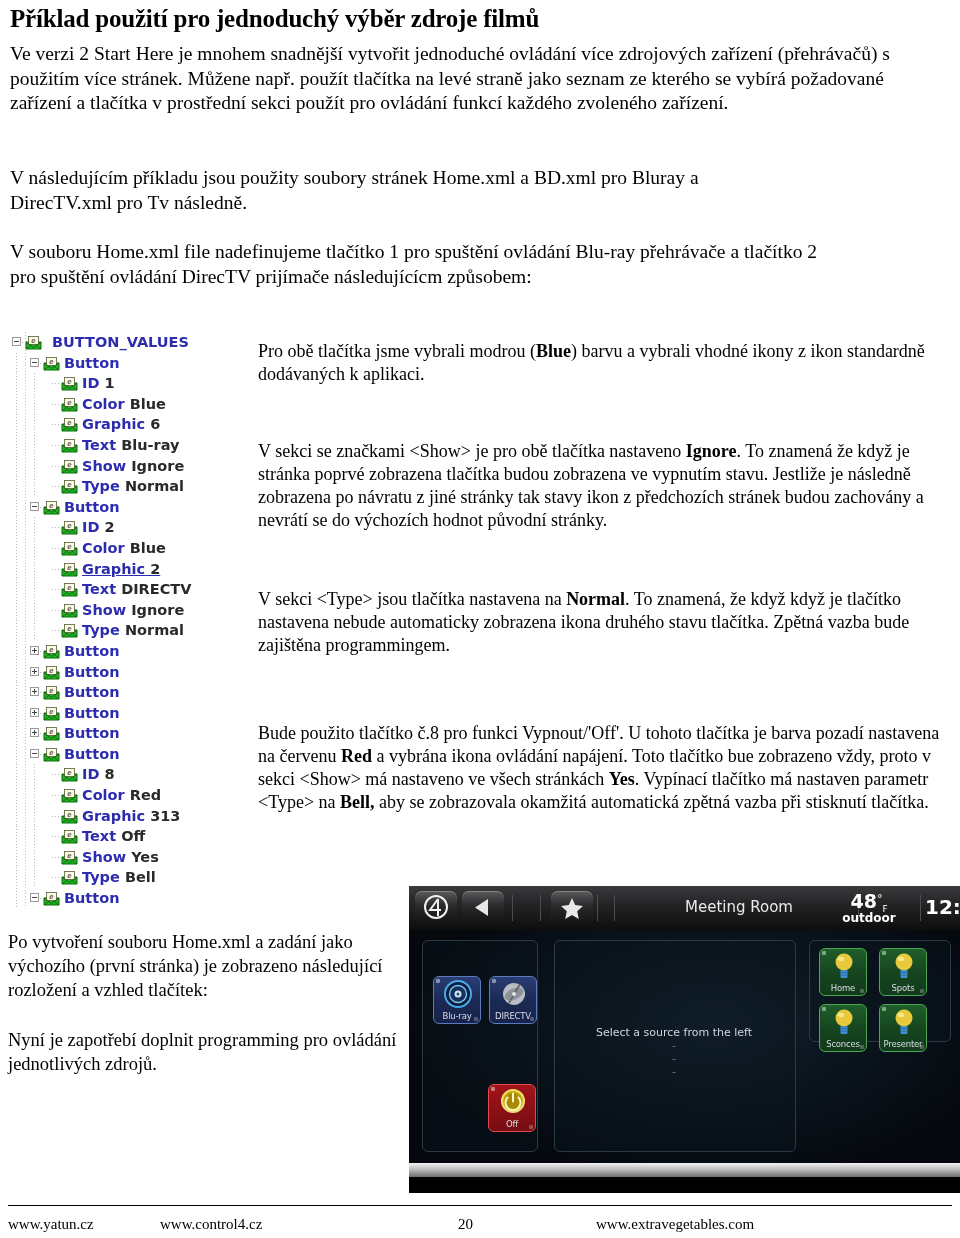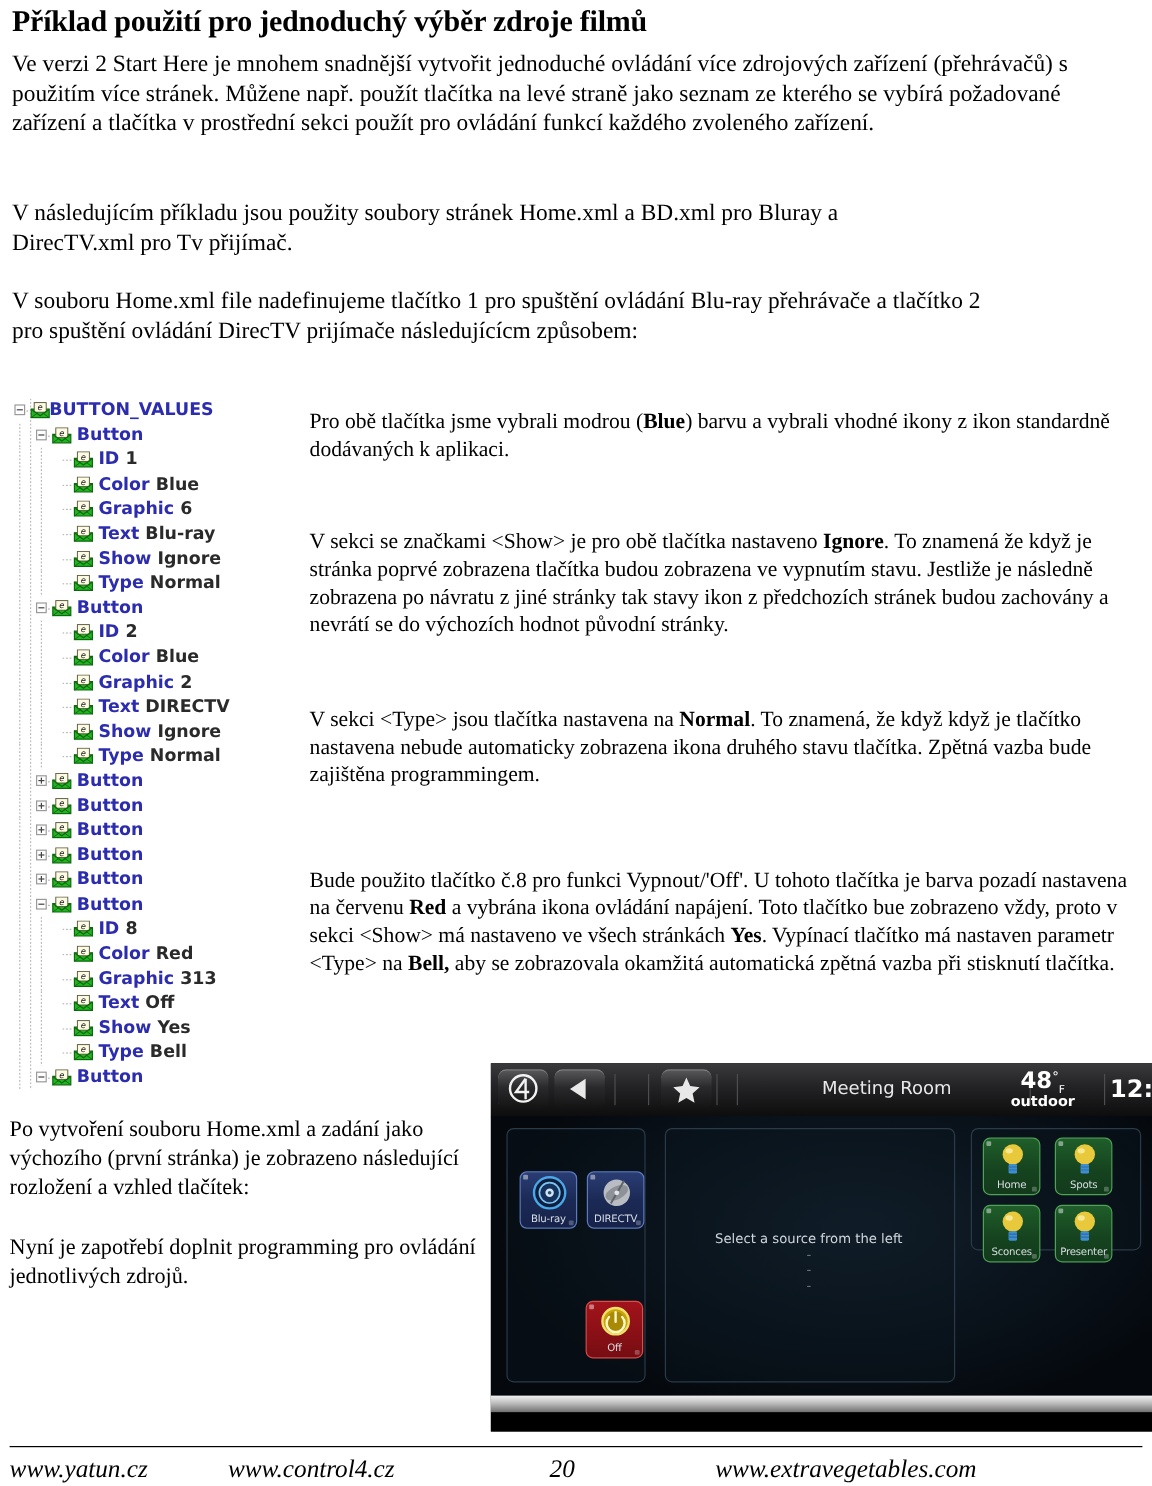--- a/index.html
+++ b/index.html
@@ -332,55 +332,54 @@
     top: 1205px;
     width: 944px;
     height: 1px;
     background: #000;
   }
   #footer {
     left: 8px;
     top: 1212px;
     width: 944px;
     height: 24px;
-    font-size: 21px;
+    font-size: 15px;
     line-height: 24px;
-    font-style: italic;
   }
   #footer span { position: absolute; top: 0; }
   #f-yatun   { left: 0px; }
-  #f-control4{ left: 152px; margin-left: 30px; }
+  #f-control4{ left: 152px; }
   #f-page    { left: 450px; }
   #f-extra   { left: 588px; }
 </style>
 </head>
 <body>
 
 <div class="abs" id="page-title">Příklad použití pro jednoduchý výběr zdroje filmů</div>
 
 <div class="abs body-text" id="intro-para">Ve verzi 2 Start Here je mnohem snadnější vytvořit jednoduché ovládání více zdrojových zařízení (přehrávačů) s použitím více stránek.  Můžene např. použít tlačítka na levé straně jako seznam ze kterého se vybírá požadované zařízení a tlačítka v prostřední sekci použít pro ovládání funkcí každého zvoleného zařízení.</div>
 
-<div class="abs body-text" id="files-para">V následujícím příkladu jsou použity soubory stránek Home.xml  a BD.xml  pro Bluray a DirecTV.xml  pro Tv přijímač.</div>
+<div class="abs body-text" id="files-para">V následujícím příkladu jsou použity soubory stránek Home.xml  a BD.xml  pro Bluray a DirecTV.xml  pro Tv následně.</div>
 
 <div class="abs body-text" id="define-para">V souboru Home.xml file nadefinujeme tlačítko 1 pro spuštění ovládání Blu-ray přehrávače a tlačítko 2 pro spuštění ovládání DirecTV prijímače následujícícm způsobem:</div>
 
 <div class="abs" id="tree-panel">
   <div class="trunk" style="left:17px;"></div>
   <div id="tree-rows">
       <div class="tree-row">
         <div class="connector" style="left: 8px; width: 9px;"></div>
         <div class="twisty" style="left: 4px;"></div>
         <span class="xml-icon" style="left: 17px;"><svg width="17" height="14" viewBox="0 0 17 14">
             <path d="M1 6 L1 13 L16 13 L16 6 Z" fill="#22b422" stroke="#0a6b0a" stroke-width="1"></path>
             <rect x="3.5" y="0.5" width="10" height="8" fill="#fdfbe4" stroke="#5a5a3a" stroke-width="0.8"></rect>
             <text x="8.5" y="7" font-family="DejaVu Sans, sans-serif" font-size="7" font-style="italic" text-anchor="middle" fill="#1a1a1a">e</text>
             <path d="M1 6 L8.5 11.5 L16 6" fill="none" stroke="#0a6b0a" stroke-width="1"></path>
             <path d="M1 13 L6.5 9 M16 13 L10.5 9" stroke="#0a6b0a" stroke-width="0.8"></path>
           </svg></span>
-        <span class="tree-label" style="left: 33px;"><span>BUTTON_VALUES</span></span>
+        <span class="tree-label" style="left: 44px;"><span>BUTTON_VALUES</span></span>
       </div>
       <div class="tree-row">
         <div class="guide" style="left: 8px;"></div>
         <div class="connector" style="left: 26px; width: 9px;"></div>
         <div class="twisty" style="left: 22px;"></div>
         <span class="xml-icon" style="left: 35px;"><svg width="17" height="14" viewBox="0 0 17 14">
             <path d="M1 6 L1 13 L16 13 L16 6 Z" fill="#22b422" stroke="#0a6b0a" stroke-width="1"></path>
             <rect x="3.5" y="0.5" width="10" height="8" fill="#fdfbe4" stroke="#5a5a3a" stroke-width="0.8"></rect>
             <text x="8.5" y="7" font-family="DejaVu Sans, sans-serif" font-size="7" font-style="italic" text-anchor="middle" fill="#1a1a1a">e</text>
             <path d="M1 6 L8.5 11.5 L16 6" fill="none" stroke="#0a6b0a" stroke-width="1"></path>
@@ -509,21 +508,21 @@
         <div class="guide" style="left: 8px;"></div>
         <div class="guide" style="left: 26px;"></div>
         <div class="connector" style="left: 44px; width: 9px;"></div>
         <span class="xml-icon" style="left: 53px;"><svg width="17" height="14" viewBox="0 0 17 14">
             <path d="M1 6 L1 13 L16 13 L16 6 Z" fill="#22b422" stroke="#0a6b0a" stroke-width="1"></path>
             <rect x="3.5" y="0.5" width="10" height="8" fill="#fdfbe4" stroke="#5a5a3a" stroke-width="0.8"></rect>
             <text x="8.5" y="7" font-family="DejaVu Sans, sans-serif" font-size="7" font-style="italic" text-anchor="middle" fill="#1a1a1a">e</text>
             <path d="M1 6 L8.5 11.5 L16 6" fill="none" stroke="#0a6b0a" stroke-width="1"></path>
             <path d="M1 13 L6.5 9 M16 13 L10.5 9" stroke="#0a6b0a" stroke-width="0.8"></path>
           </svg></span>
-        <span class="tree-label" style="left: 74px;"><span>Graphic</span><span class="val"> 2</span></span>
+        <span class="tree-label" style="left: 74px; text-decoration: underline;"><span>Graphic</span><span class="val"> 2</span></span>
       </div>
       <div class="tree-row">
         <div class="guide" style="left: 8px;"></div>
         <div class="guide" style="left: 26px;"></div>
         <div class="connector" style="left: 44px; width: 9px;"></div>
         <span class="xml-icon" style="left: 53px;"><svg width="17" height="14" viewBox="0 0 17 14">
             <path d="M1 6 L1 13 L16 13 L16 6 Z" fill="#22b422" stroke="#0a6b0a" stroke-width="1"></path>
             <rect x="3.5" y="0.5" width="10" height="8" fill="#fdfbe4" stroke="#5a5a3a" stroke-width="0.8"></rect>
             <text x="8.5" y="7" font-family="DejaVu Sans, sans-serif" font-size="7" font-style="italic" text-anchor="middle" fill="#1a1a1a">e</text>
             <path d="M1 6 L8.5 11.5 L16 6" fill="none" stroke="#0a6b0a" stroke-width="1"></path>

